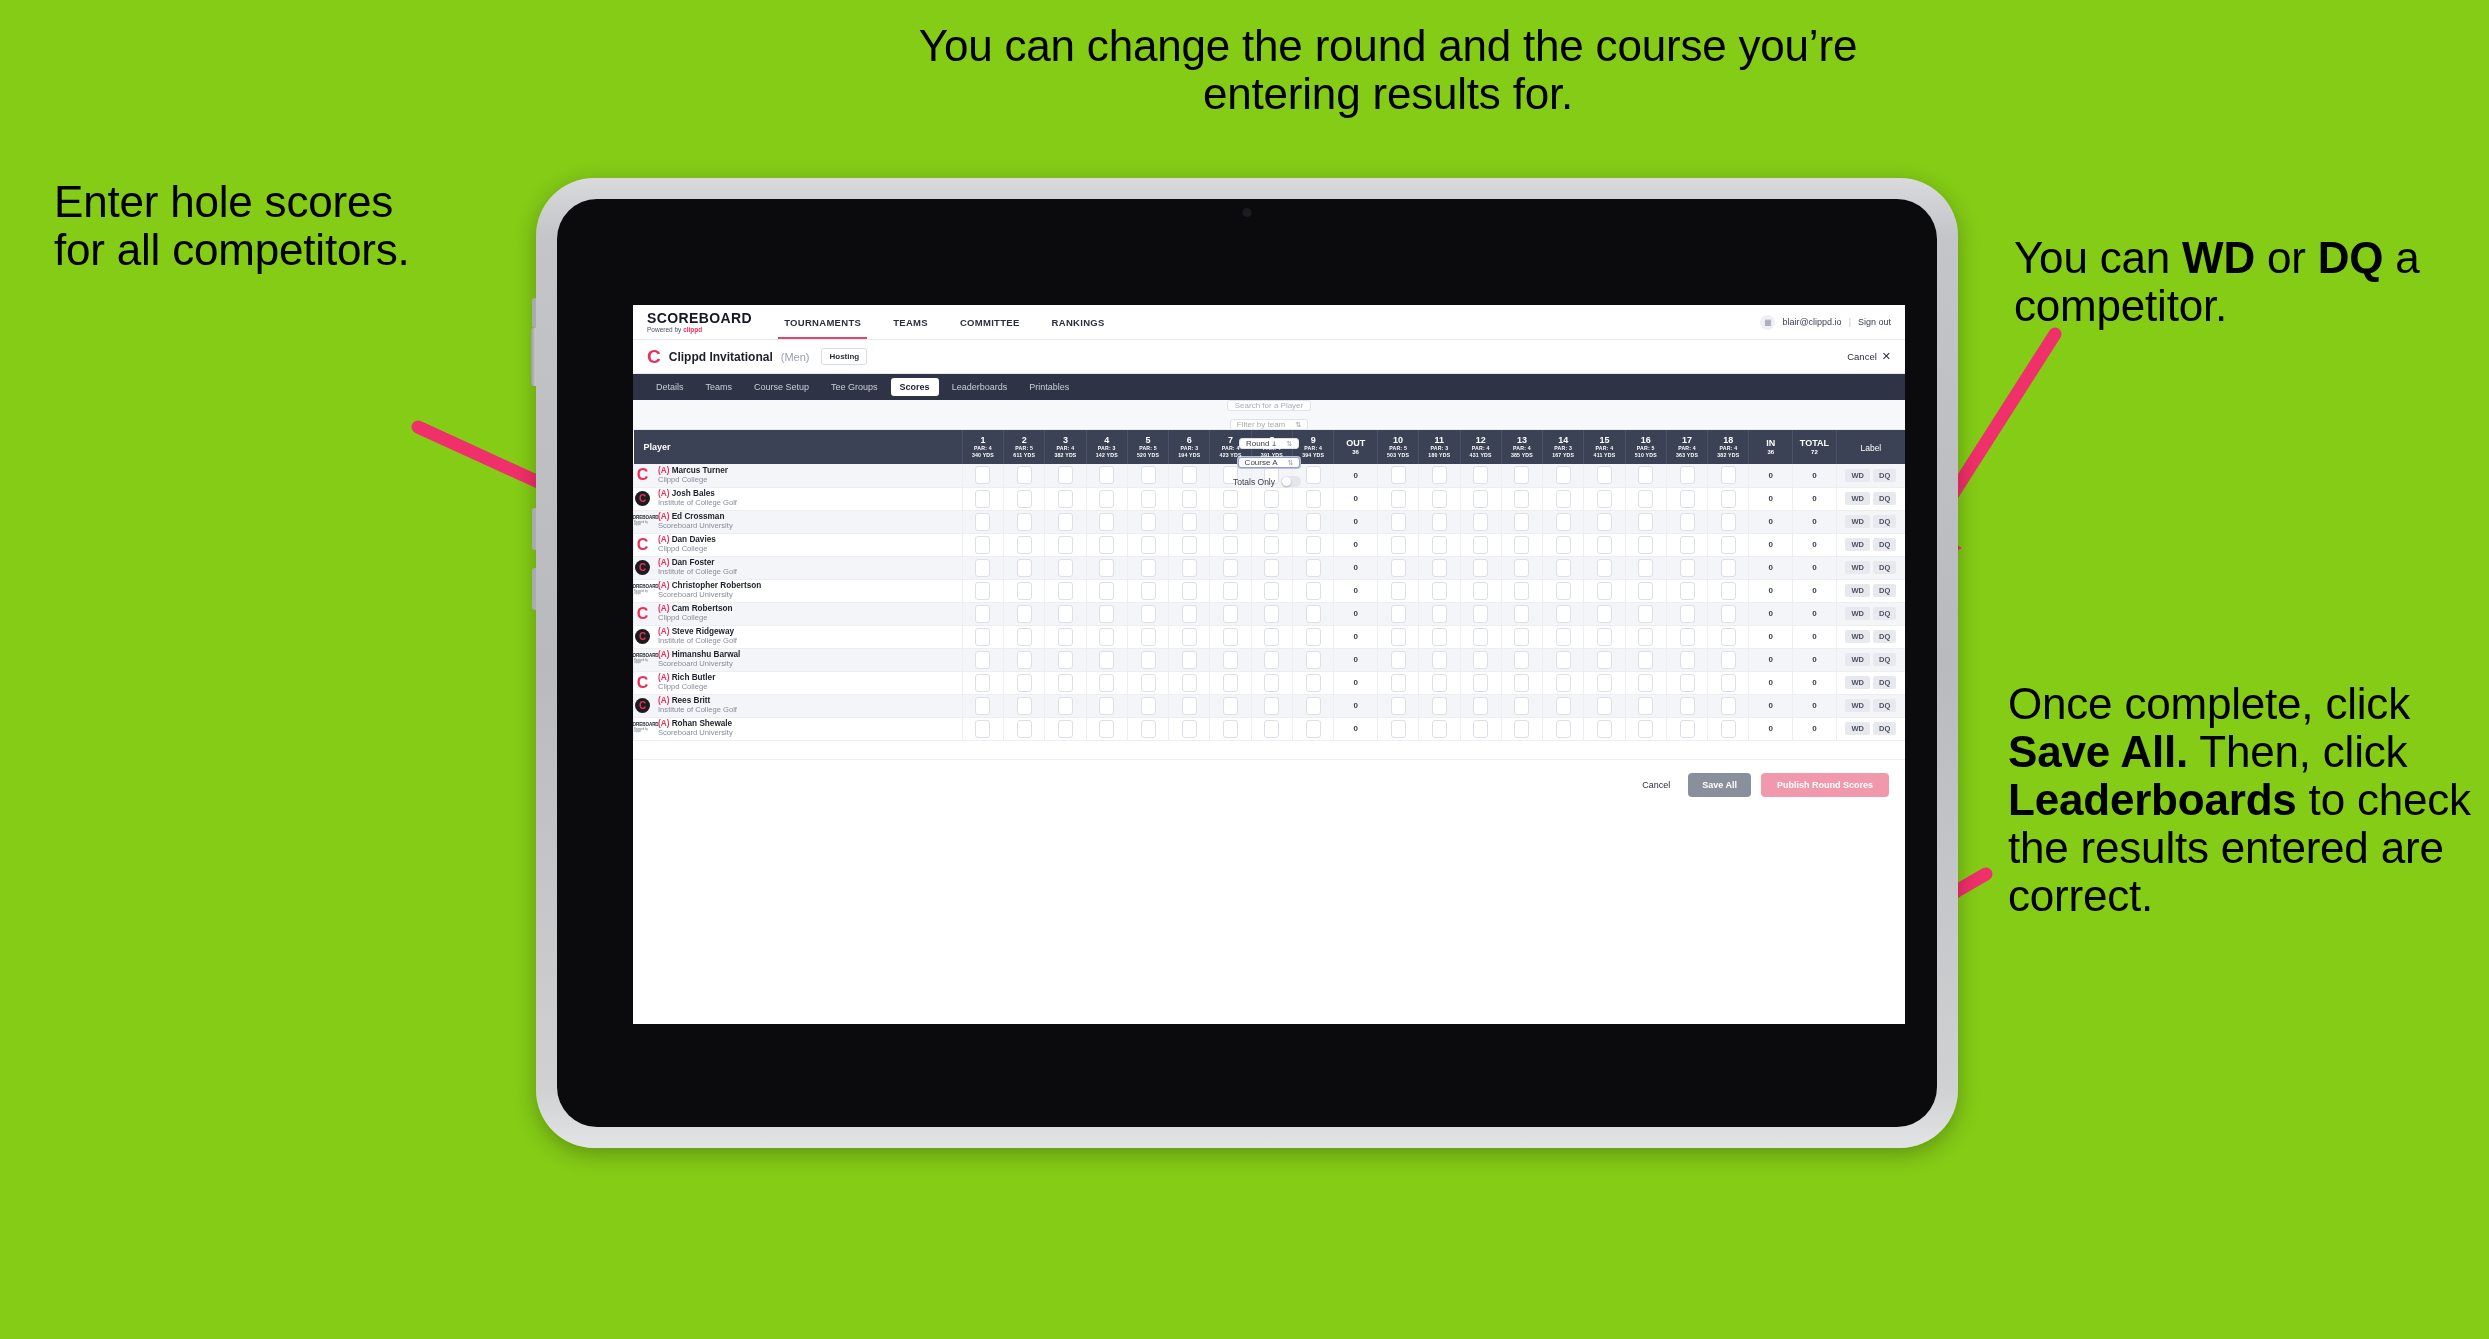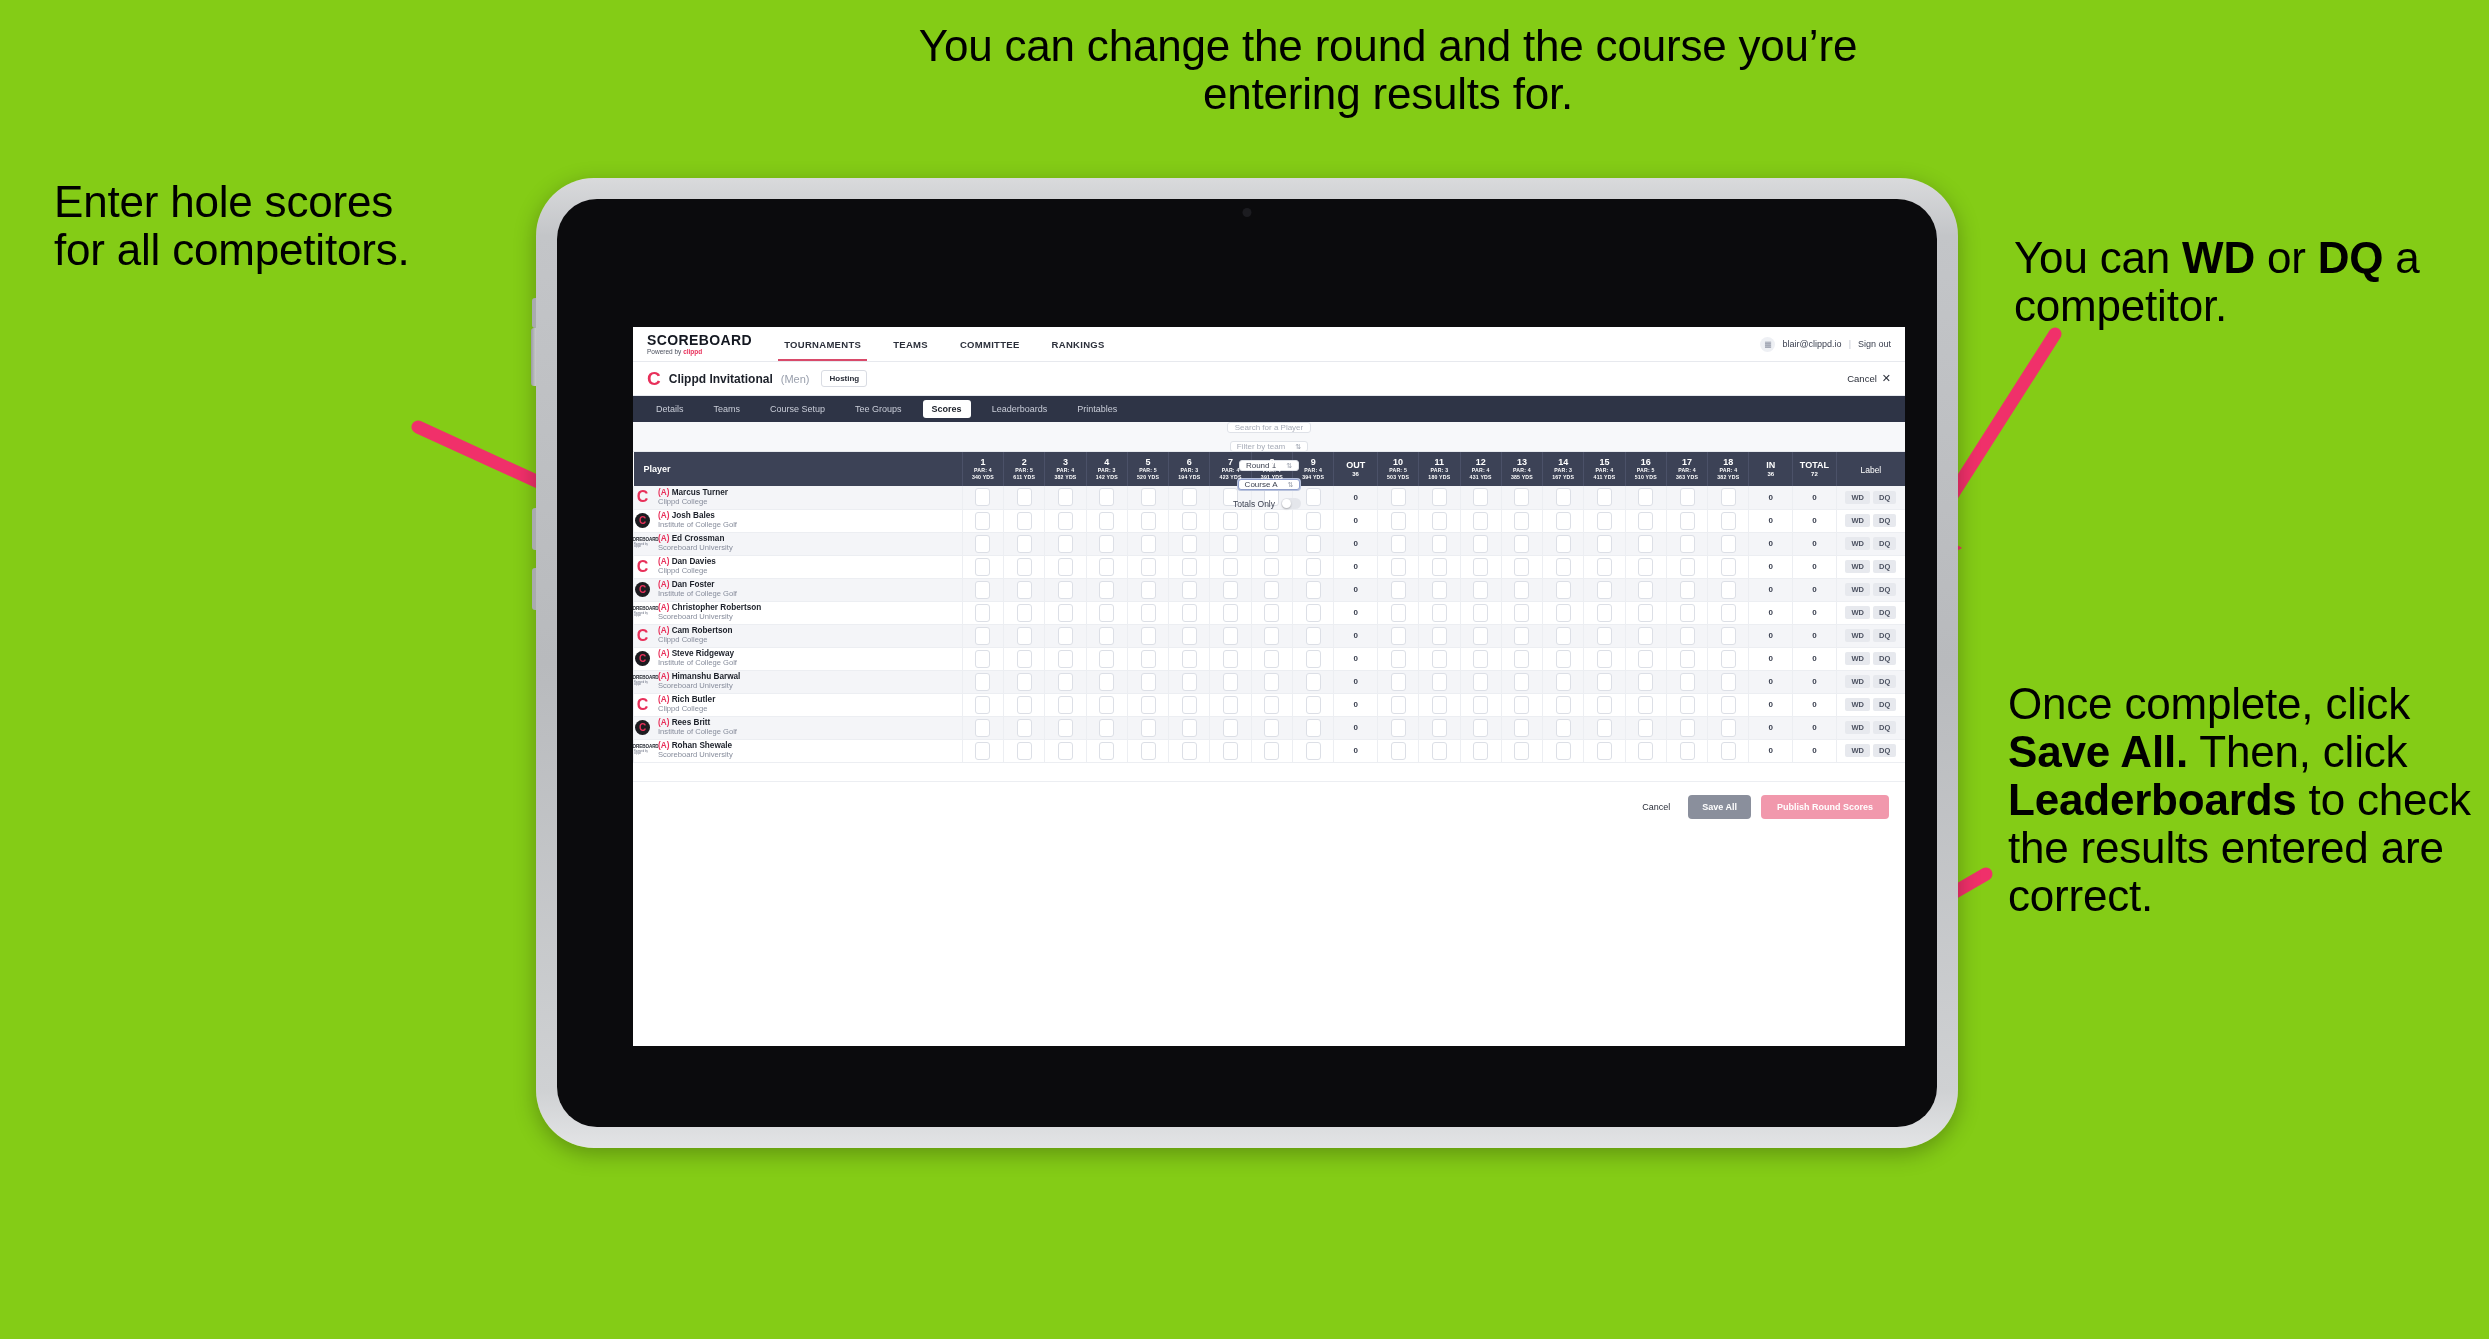--- a/index.html
+++ b/index.html
@@ -48,21 +48,21 @@
     left: 21px; top: 21px; right: 21px; bottom: 21px;
     background: #0b0b0d;
     border-radius: 40px;
     overflow: hidden;
   }
   .cam { position:absolute; left:50%; top:9px; transform:translateX(-50%); width:9px;height:9px;border-radius:50%;background:#1c1c20;}
 
   
   .app {
     position: absolute;
-    left: 76px; top: 128px;
+    left: 76px; top: 106px;
     width: 1272px; height: 719px;
     background: #ffffff;
     overflow: hidden;
     font-size: 11px;
     color: #2b2f3a;
   }
 
   
   .topnav {
     height: 35px; background:#fff; display:flex; align-items:stretch;
@@ -99,21 +99,21 @@
   .tsub{ font-size:11px; color:#9aa0ad; font-weight:400;}
   .pill-host{
     border:1px solid #d9dce3; border-radius:3px; padding:3px 7px;
     font-size:8px; font-weight:700; color:#2b2f3a; margin-left:4px;
   }
   .cancel-x{ margin-left:auto; font-size:9.5px; color:#2b2f3a; display:flex; align-items:center; gap:5px;}
   .cancel-x .xg{ font-size:11px; }
 
   
   .tabstrip{
-    height:26px; background:#2e3446; display:flex; align-items:center; padding:0 14px; gap:12px;
+    height:26px; background:#2e3446; display:flex; align-items:center; padding:0 14px; gap:4px;
   }
   .tabstrip .tab{
     font-size:9px; color:#c9cdd8; padding:4px 9px; border-radius:3px; white-space:nowrap;
   }
   .tabstrip .tab.active{ background:#ffffff; color:#1c2029; font-weight:600; }
 
   
   .filterbar{
     height:30px; background:#f7f8fa; display:flex; align-items:center; padding:0 12px; gap:8px;
     border-bottom:1px solid #e7e9ee;

